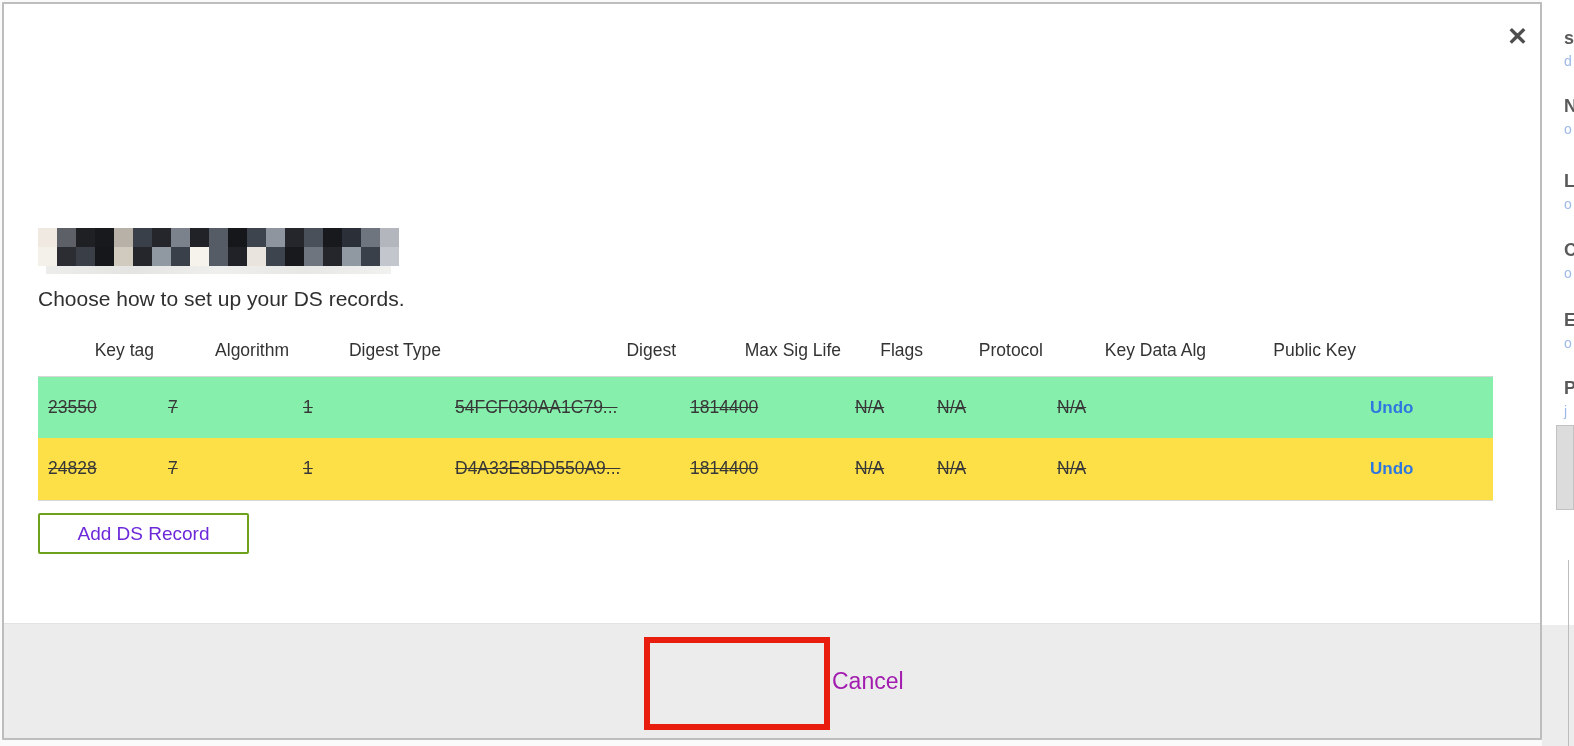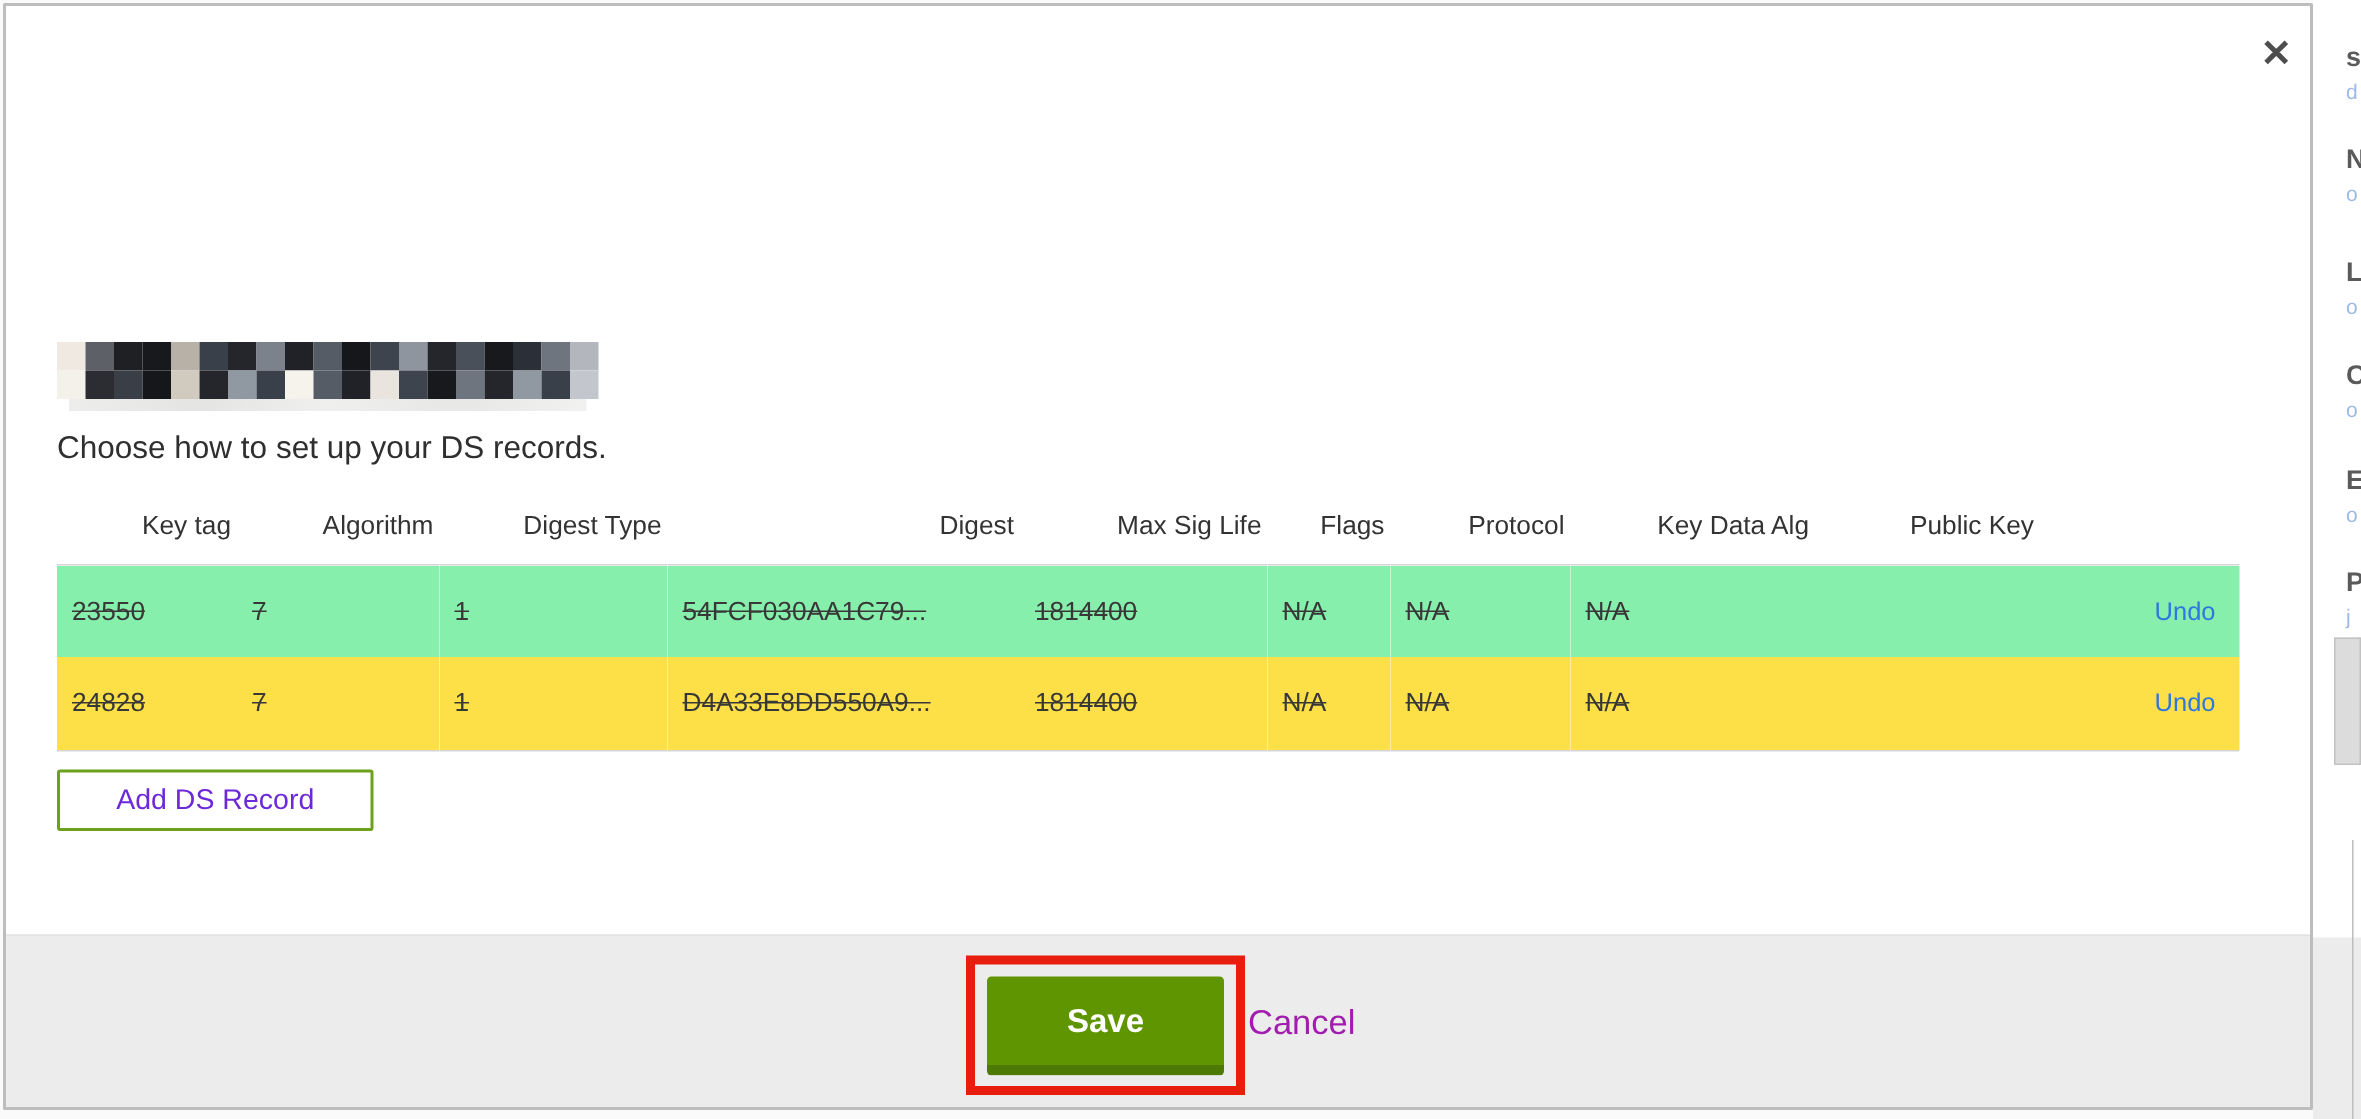--- a/index.html
+++ b/index.html
@@ -29,21 +29,21 @@
   table.ds { position:absolute; left:34px; top:326px; width:1455px;
              border-collapse:collapse; table-layout:fixed; }
   table.ds th { height:46px; text-align:right; font-weight:400; font-size:17.5px;
                 color:#333; padding:0 4px 4px 10px; border-bottom:1px solid #d6d6d6;
                 vertical-align:middle; white-space:nowrap; overflow:hidden; }
   table.ds td { height:62px; font-size:17.5px; color:#383838; padding-left:10px;
                 vertical-align:middle; white-space:nowrap; overflow:hidden; }
   tr.rec-row-0 { background:#86efac; }
   tr.rec-row-1 { background:#fde047; border-bottom:1px solid #d6d6d6; }
   td.struck { text-decoration:line-through; }
-  td.undo-cell { text-align:right; padding-right:16px; }
+  td.undo-cell { text-align:left; padding-right:16px;font-weight:bold; }
   .undo-link { color:#2e77e0; font-size:17px; text-decoration:none; cursor:pointer; }
 
   .add-btn { position:absolute; left:34px; top:509px; width:211px; height:41px;
              background:#ffffff; border:2px solid #6da11b; border-radius:2px;
              color:#6d28d9; font-size:19px; font-family:"Liberation Sans",sans-serif;
              cursor:pointer; }
 
   
   .footer { position:absolute; left:0; bottom:0; width:100%; height:115px;
             background:#ececec; border-top:1px solid #e2e2e2; }
@@ -198,17 +198,16 @@
           <a class="undo-link">Undo</a>
         </td>
       </tr>
     </tbody>
   </table>
 
   <button class="add-btn">Add DS Record</button>
 
   <div class="footer">
     <div class="red-annotation"></div>
-    <button class="save-btn">Save</button>
     <a class="cancel-link">Cancel</a>
   </div>
 
 </div>
 
 </body></html>

